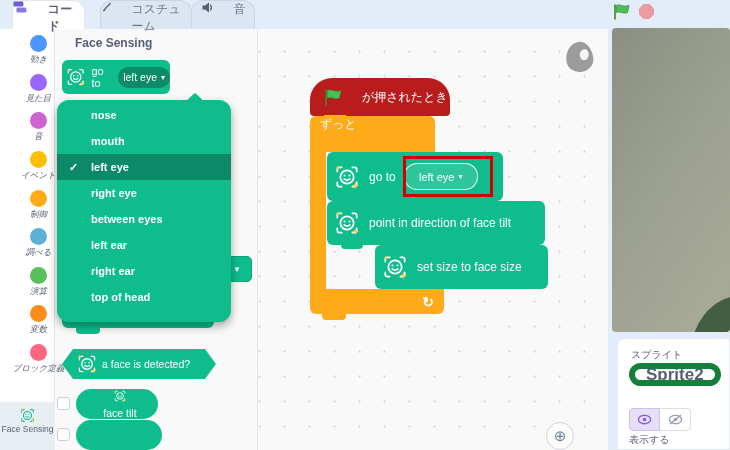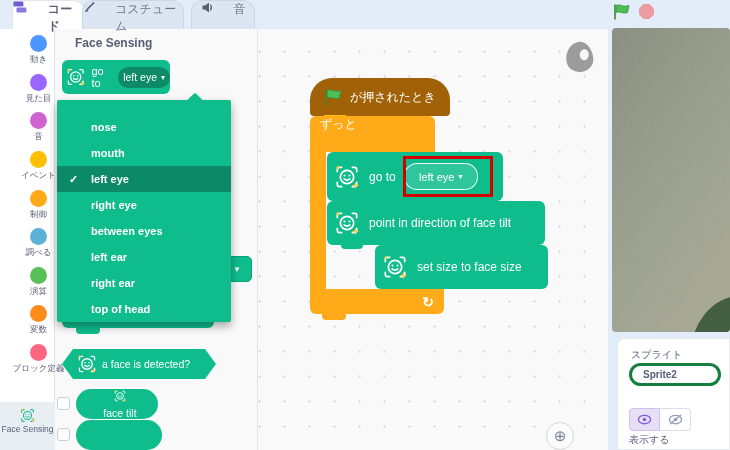--- a/index.html
+++ b/index.html
@@ -14,29 +14,29 @@
   .workspace-bg { left:258px; top:29px; width:350px; height:421px; background:#F9F9F9;
                   background-image:radial-gradient(circle, #DADFE6 1.2px, transparent 1.4px);
                   background-size:25px 25px; background-position:14px 10px; }
 
   
   .tab { position:absolute; top:0; height:29px; display:flex; align-items:flex-start; justify-content:center;
          gap:20px; border-radius:12px 12px 0 0; font-size:12px; color:#6B7488; cursor:pointer;
          background:#DCE6F3; border:1px solid #CBD6E4; border-bottom:none; }
   .tab.selected { background:#FFFFFF; color:#575E75; font-weight:bold; border-color:#E2E6EA; }
   .tab-code { left:12px; width:73px; }
-  .tab-costumes { left:82px; width:102px; }
+  .tab-costumes { left:100px; width:92px; }
   .tab-sounds { left:191px; width:64px; }
   .stage-flag { position:absolute; left:613px; top:4px; width:18px; height:16px; cursor:pointer; }
   .stop-octagon { position:absolute; left:639px; top:4px; width:15px; height:15px; background:#EC9BA2;
          clip-path:polygon(30% 0,70% 0,100% 30%,100% 70%,70% 100%,30% 100%,0 70%,0 30%); cursor:pointer; }
 
   
   .catbar { position:absolute; left:0; top:31px; width:55px; }
-  .cat { width:77px; padding:4px 1px 5px; display:flex; flex-direction:column; align-items:center; cursor:pointer; }
+  .cat { width:77px; padding:4px 1px 5px; display:flex; flex-direction:column; align-items:center; cursor:pointer;font-style:italic; }
   .cat-dot { width:17px; height:17px; border-radius:50%; margin-bottom:2px; }
   .cat-label { font-size:8.5px; color:#575E75; text-align:center; line-height:1.25; }
   .c0{background:#4C97FF}.c1{background:#9966FF}.c2{background:#CF63CF}.c3{background:#FFBF00}
   .c4{background:#FFAB19}.c5{background:#5CB1D6}.c6{background:#59C059}.c7{background:#FF8C1A}.c8{background:#FF6680}
   .ext-item { position:absolute; left:0; top:402px; width:55px; height:48px; background:#E9EEF2;
               display:flex; flex-direction:column; align-items:center; padding-top:5px; cursor:pointer; }
   .ext-item .cat-label { font-size:8.5px; }
   .face-svg { display:block; }
 
   
@@ -55,44 +55,44 @@
   .peek-dd { position:absolute; left:222px; top:256px; width:30px; height:26px; background:#0FBD8C;
              border:1px solid #0DA578; border-radius:5px; color:#FFF; display:flex; align-items:center;
              justify-content:center; font-size:9px; z-index:2; }
   .partial-blk { position:absolute; left:62px; top:300px; width:152px; height:28px; background:#0FBD8C;
                  border-radius:6px; z-index:2; }
   .partial-notch { position:absolute; left:76px; top:328px; width:24px; height:6px; background:#0FBD8C;
                    border-radius:0 0 4px 4px; z-index:2; }
 
   
   .menu { position:absolute; left:57px; top:100px; width:174px; height:222px; background:#0FBD8C;
-          border-radius:2px; box-shadow:0 4px 10px rgba(0,0,0,0.35); z-index:5; padding-top:14px; }
+          border-radius:12px; box-shadow:0 4px 10px rgba(0,0,0,0.35); z-index:5; padding-top:2px; }
   .menu-arrow { position:absolute; left:132px; top:-5px; width:12px; height:12px; background:#0FBD8C;
                 transform:rotate(45deg); border-radius:2px; }
   .menu-row { height:26px; line-height:26px; color:#FFF; font-size:11px; font-weight:bold;
               padding-left:34px; position:relative; cursor:pointer; }
   .menu-row.selected { background:#0C8A67; }
   .menu-row .check { position:absolute; left:12px; font-size:11px; }
 
   
   .hex { position:absolute; left:62px; top:349px; width:154px; height:30px; background:#0FBD8C; color:#FFF;
          display:flex; align-items:center; gap:4px; padding-left:14px; font-size:10.5px; font-weight:500;
          clip-path:polygon(11px 0,calc(100% - 11px) 0,100% 50%,calc(100% - 11px) 100%,11px 100%,0 50%); cursor:pointer; }
   .chk { position:absolute; width:13px; height:13px; background:#FFF; border:1.5px solid #C9CEDC; border-radius:3px; cursor:pointer; }
   .oval { position:absolute; background:#0FBD8C; color:#FFF; border-radius:15px; display:flex; align-items:center;
           gap:4px; padding-left:6px; font-size:10.5px; font-weight:500; height:30px; cursor:pointer;flex-direction:column; }
 
   
   .blob { position:absolute; left:566px; top:42px; width:27px; height:30px; background:#9C9C9C;
           border-radius:55% 45% 50% 50% / 60% 60% 42% 42%; transform:rotate(-8deg); }
   .blob-hole { position:absolute; right:4px; top:8px; width:9px; height:11px; background:#F7F7F7;
                border-radius:50%; transform:rotate(14deg); }
-  .hat { position:absolute; left:310px; top:78px; width:140px; height:38px; background:#a16207;
+  .hat { position:absolute; left:310px; top:78px; width:140px; height:38px; background:#b91c1c;
          border-radius:22px 22px 4px 4px; color:#FFF; font-size:12px; font-weight:500;
-         display:flex; align-items:center; gap:7px; padding-left:14px; cursor:pointer; }
+         display:flex; align-items:center; gap:19px; padding-left:14px; cursor:pointer; }
   .hat::after { content:""; position:absolute; left:14px; bottom:-4px; width:22px; height:5px;
                 background:#FFBF00; border-radius:0 0 4px 4px; }
   .fv-top { position:absolute; left:310px; top:116px; width:125px; height:36px; background:#FFAB19;
             border-radius:6px 6px 0 0; color:#FFF; font-size:12px; font-weight:500;
             display:flex; padding-left:10px; cursor:pointer; }
   .fv-spine { position:absolute; left:310px; top:152px; width:16px; height:137px; background:#FFAB19; }
   .fv-bottom { position:absolute; left:310px; top:289px; width:134px; height:25px; background:#FFAB19;
                border-radius:0 0 6px 6px; color:#FFF; display:flex; align-items:center;
                justify-content:flex-end; padding-right:10px; font-size:14px; font-weight:bold; cursor:pointer; }
   .fv-notch { position:absolute; left:322px; top:314px; width:24px; height:6px; background:#FFAB19;
@@ -106,22 +106,22 @@
              border:3px solid #D40000; z-index:6; pointer-events:none; }
   .zoom-btn { position:absolute; left:546px; top:422px; width:28px; height:28px; border-radius:50%;
               background:#FBFBFB; border:1px solid #D0D5DD; color:#76809A; font-size:15px;
               display:flex; align-items:center; justify-content:center; cursor:pointer; }
 
   
   .stage { position:absolute; left:612px; top:28px; width:118px; height:304px; border-radius:4px; overflow:hidden; }
   .sprite-card { position:absolute; left:617px; top:338px; width:113px; height:112px; background:#FFF;
                  border-radius:8px 0 0 0; border:1px solid #E4EAF2; }
   .sp-title { position:absolute; left:13px; top:9px; font-size:10px; color:#575E75; font-weight:500; }
-  .sp-input { position:absolute; left:11px; top:24px; width:92px; height:23px; border:3px solid #15803d;
-              border-radius:12px; font-size:10px; font-weight:bold; color:#575E75; padding-left:11px;
+  .sp-input { position:absolute; left:11px; top:24px; width:92px; height:23px; border:6px solid #15803d;
+              border-radius:12px; font-size:17px; font-weight:bold; color:#575E75; padding-left:11px;
               font-family:"Liberation Sans", sans-serif; background:#FFF; }
   .sp-show { position:absolute; left:11px; top:55px; font-size:10px; color:#575E75;margin-top:39px; }
   .toggle { position:absolute; top:69px; width:31px; height:23px; display:flex; align-items:center;
             justify-content:center; cursor:pointer; }
   .tg-show { left:11px; background:#E6DFF6; border:1px solid #CDC2EC; border-radius:4px 0 0 4px; }
   .tg-hide { left:42px; background:#FFF; border:1px solid #D9DFE8; border-left:none; border-radius:0 4px 4px 0; }
 </style>
 </head>
 <body>
 

